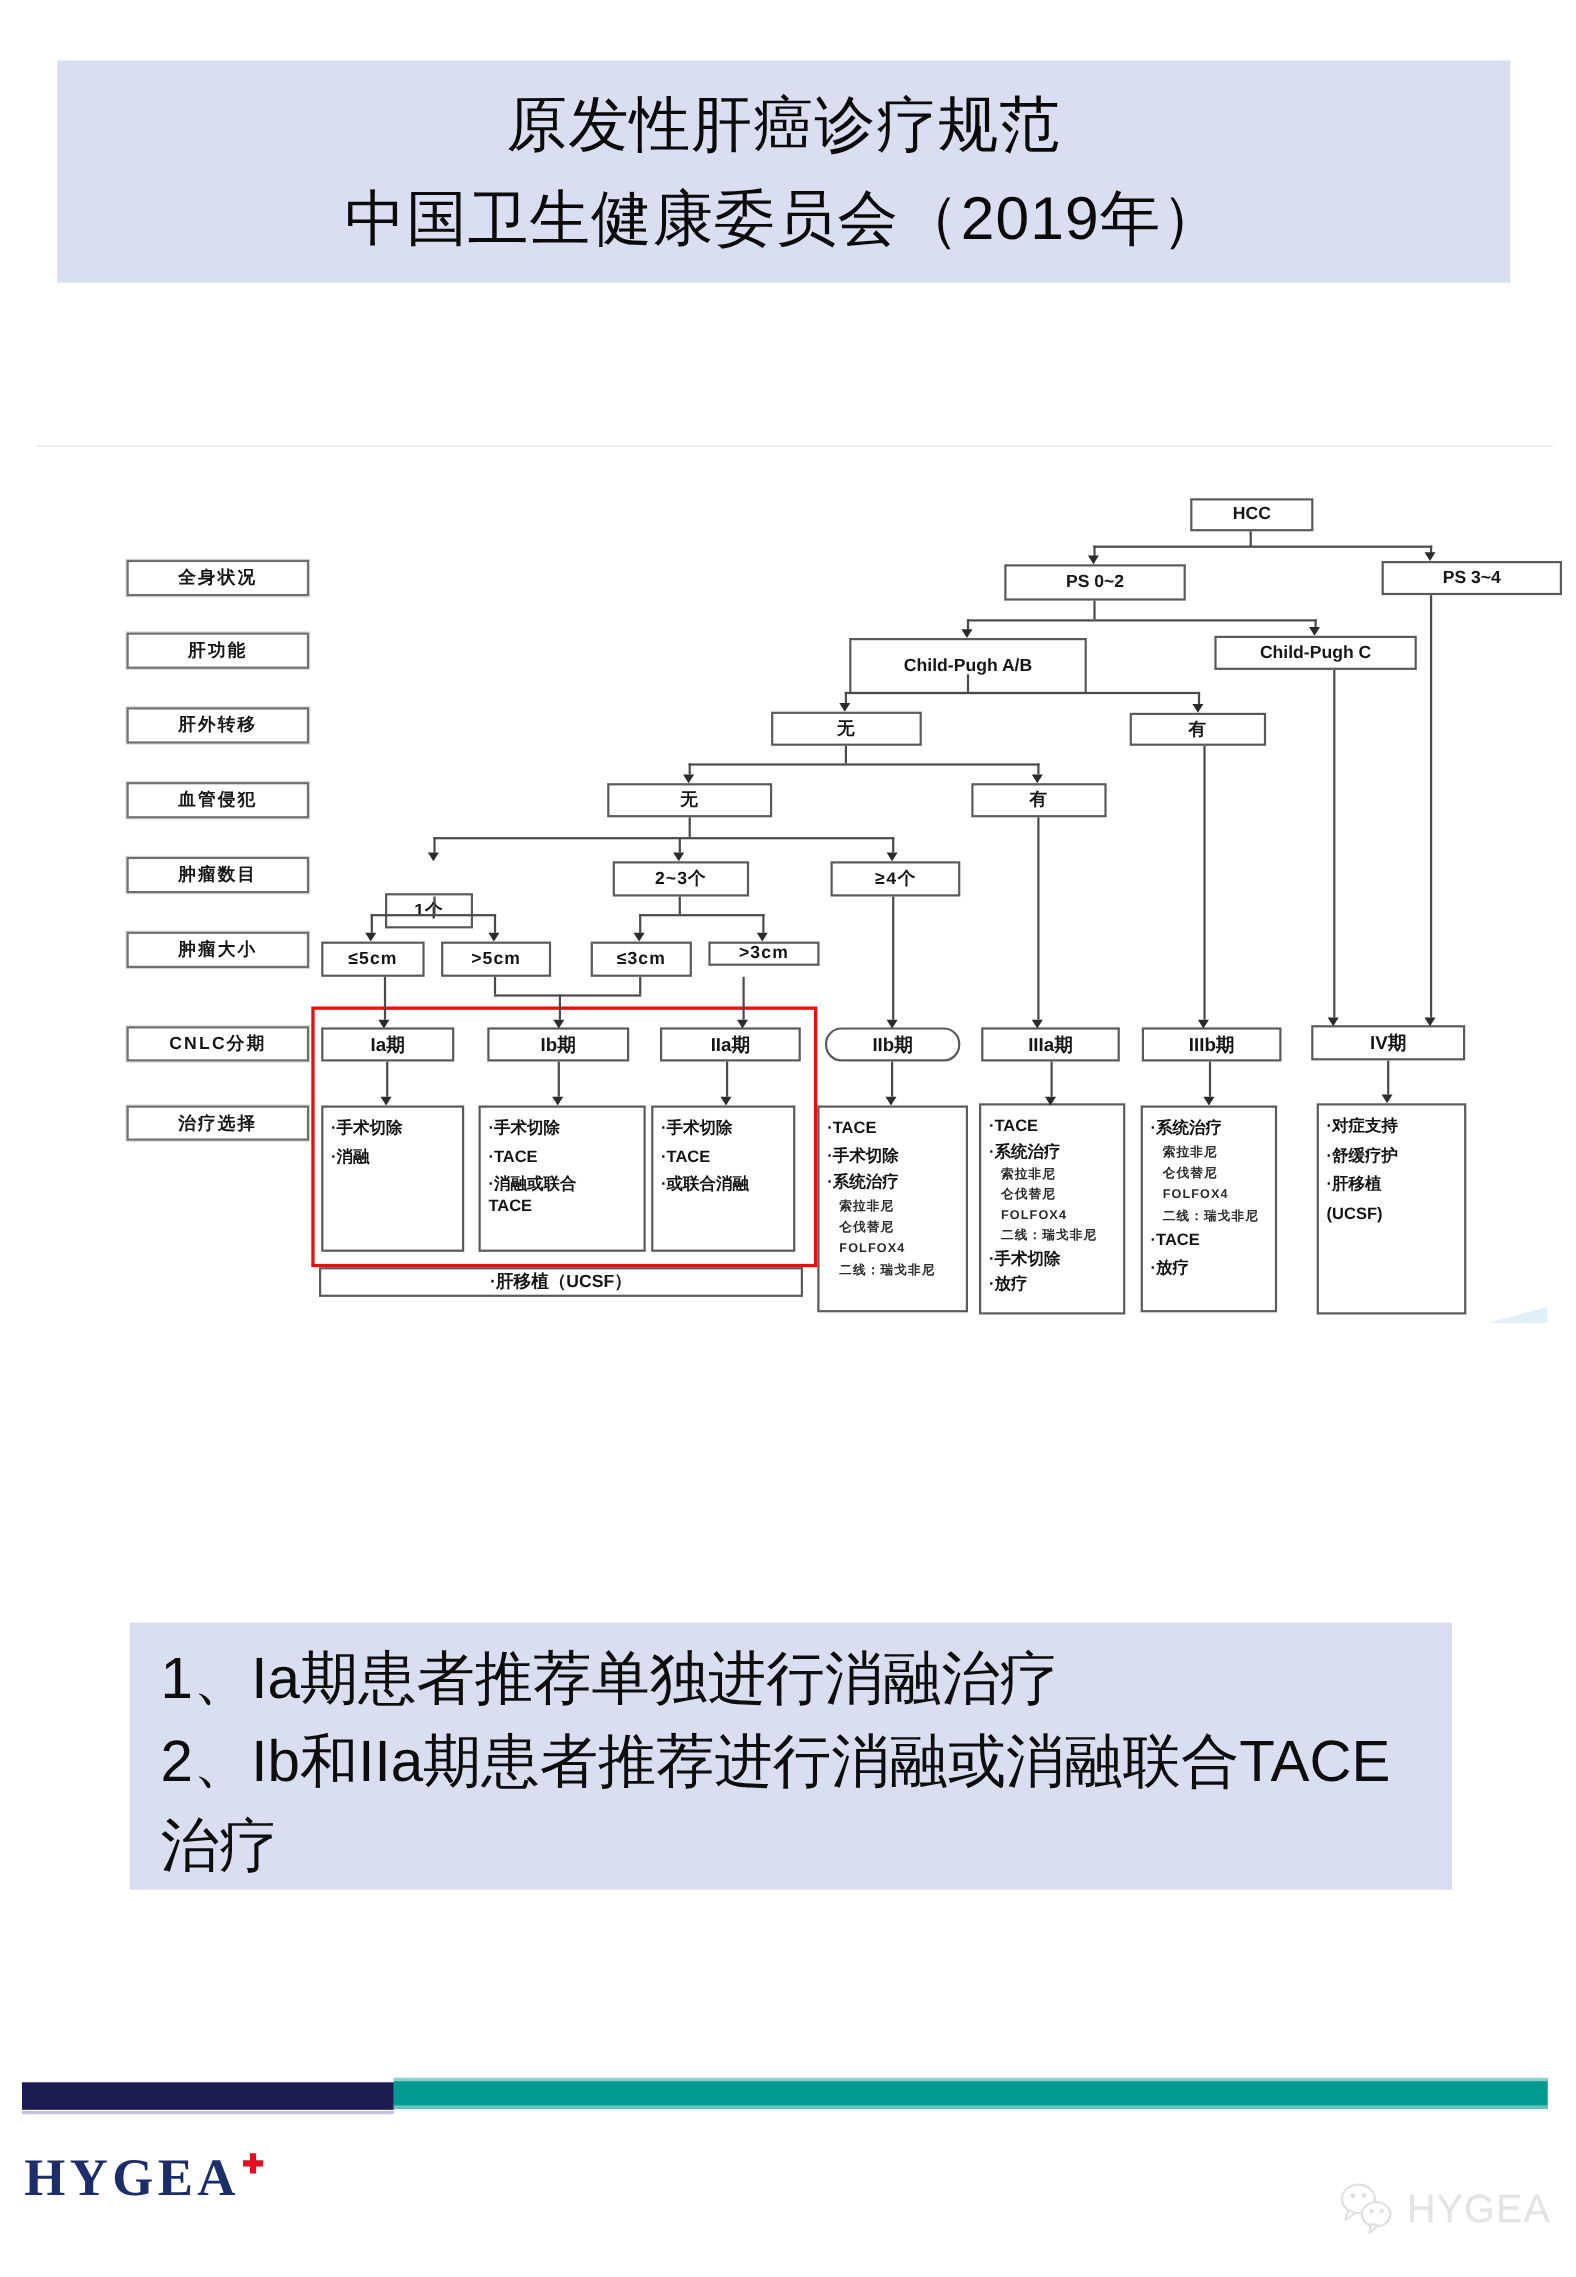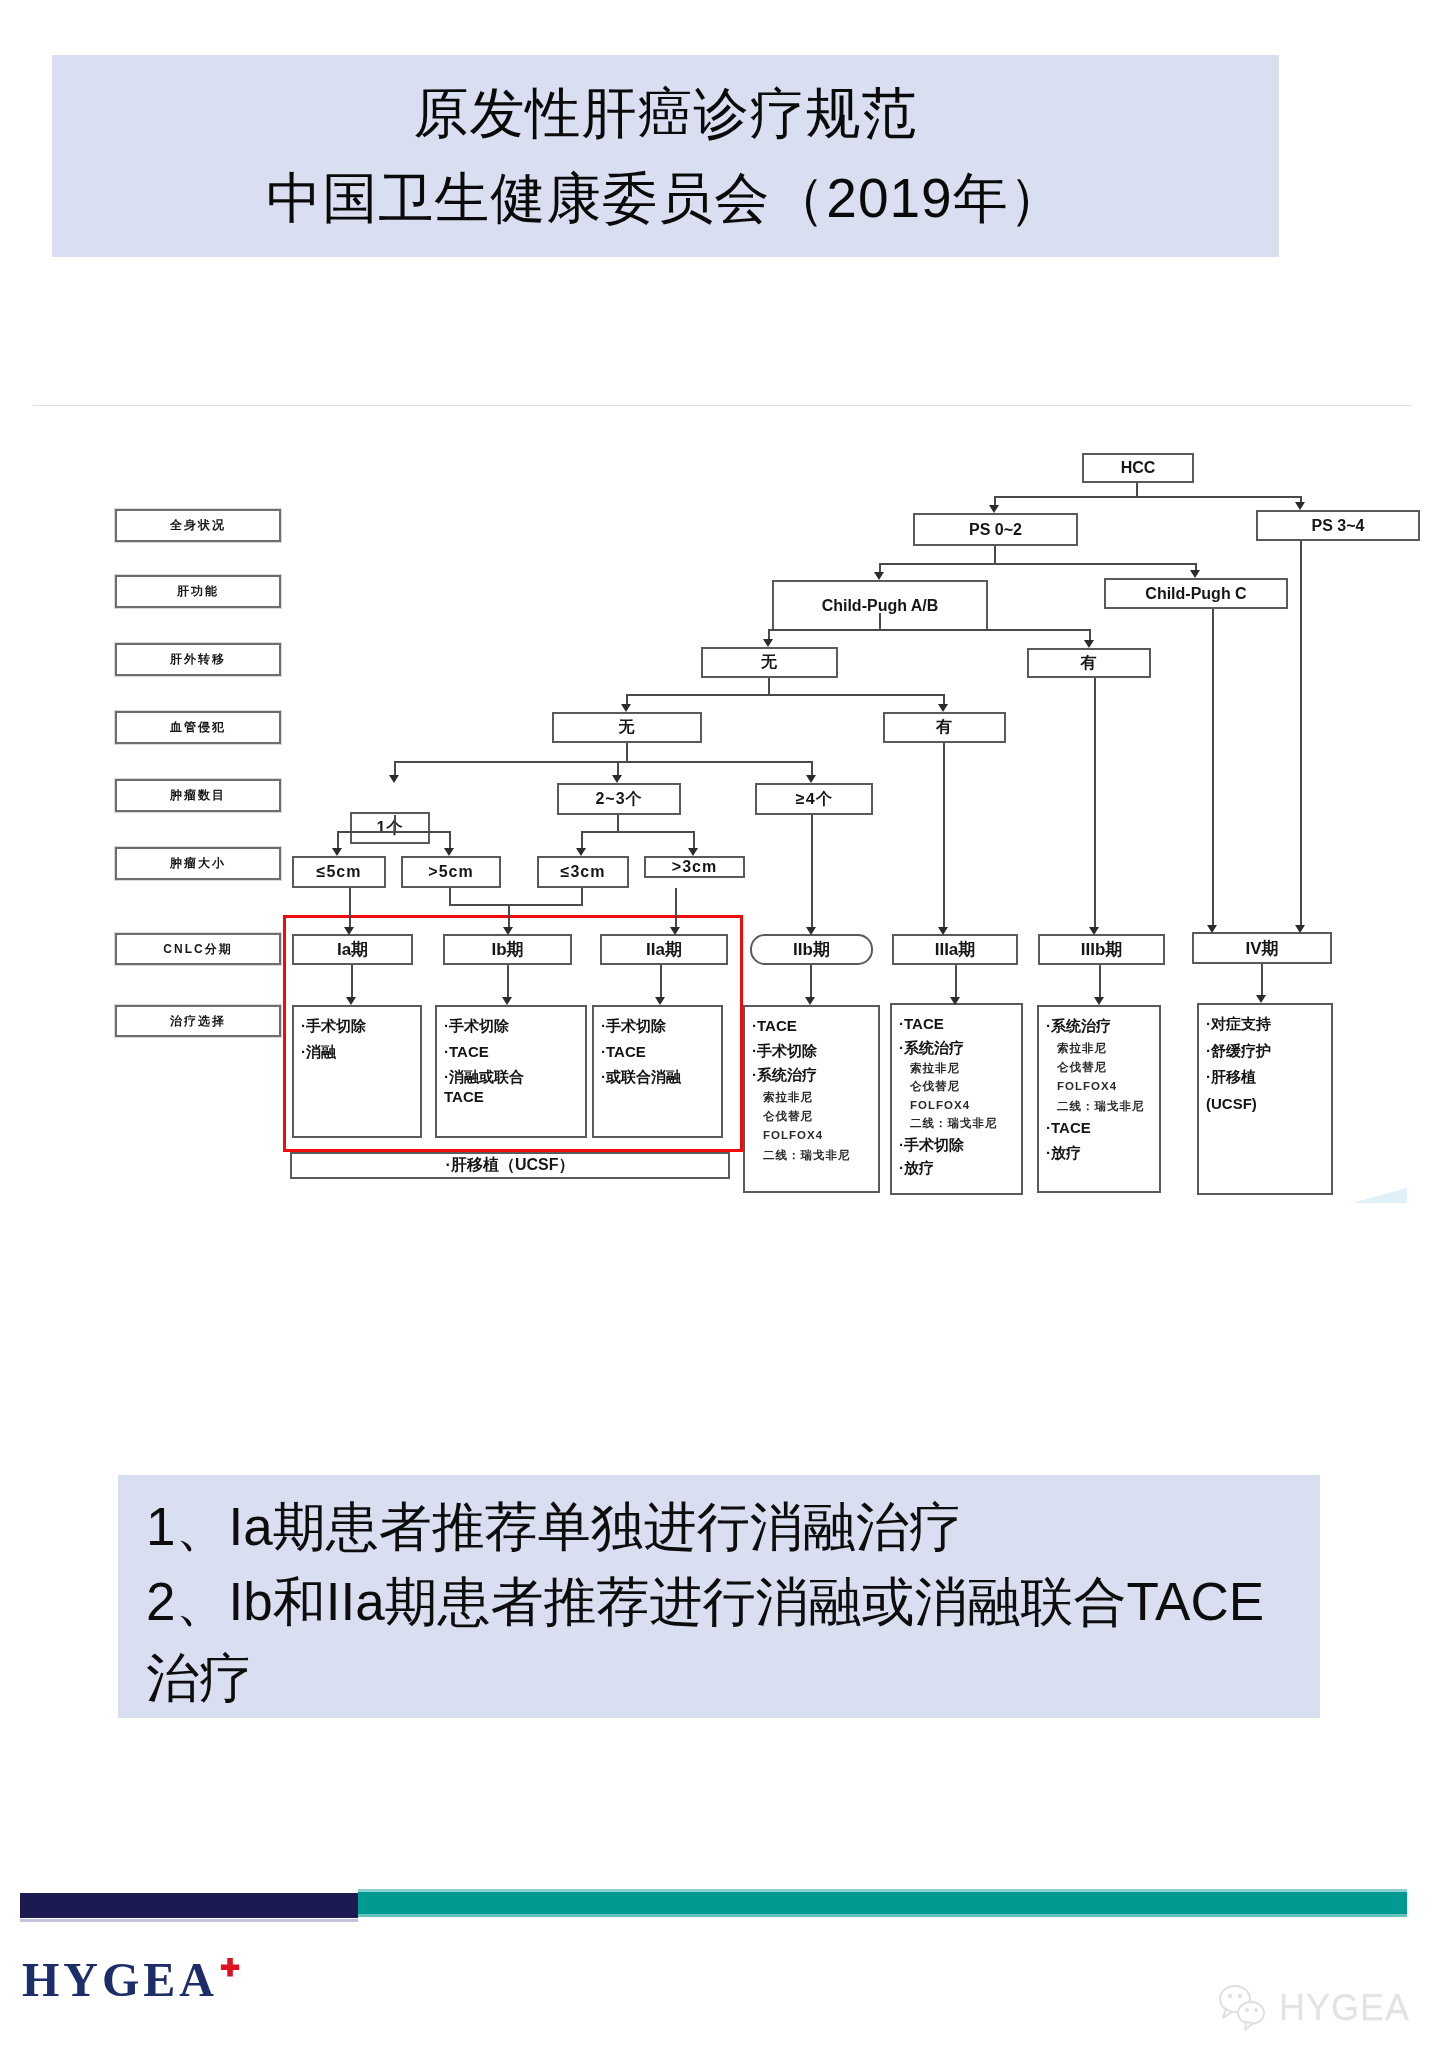--- a/index.html
+++ b/index.html
@@ -6,21 +6,21 @@
   body{width:1433px;height:2070px;position:relative;background:#ffffff;overflow:hidden;
        font-family:"Liberation Sans","DejaVu Sans",sans-serif;color:#111;}
   .abs{position:absolute;box-sizing:border-box;}
   
   .panel{background:#d9dff1;}
   .title-line{text-align:center;font-size:55px;color:#0a0a0a;line-height:1.55;letter-spacing:1px;}
   .summary-line{font-size:53px;color:#0d0d0d;line-height:1.42;}
   
   .box{position:absolute;box-sizing:border-box;border:2px solid #5a5a5a;background:#fff;
        display:flex;align-items:center;justify-content:center;font-weight:bold;color:#161616;}
-  .lblbox{border-color:#6e6e6e;font-size:12px;letter-spacing:2px;box-shadow:0 0 0 1px #d8d8d8;}
+  .lblbox{border-color:#6e6e6e;font-size:16px;letter-spacing:2px;box-shadow:0 0 0 1px #d8d8d8;}
   .node{font-size:16px;letter-spacing:1px;}
   .latin{font-size:16px;letter-spacing:0;}
   .stagebox{font-size:17px;}
   .trtbox{position:absolute;box-sizing:border-box;border:2px solid #5a5a5a;background:#fff;
           padding:9px 5px 5px 7px;display:flex;flex-direction:column;gap:6px;}
   .trt-main{font-weight:bold;font-size:15px;line-height:1.3;white-space:pre-line;color:#141414;}
   .trt-sub{font-weight:bold;font-size:11.5px;line-height:1.25;padding-left:11px;color:#2a2a2a;letter-spacing:1px;}
   
   .hl{position:absolute;height:2px;background:#4a4a4a;}
   .vl{position:absolute;width:2px;background:#4a4a4a;}
@@ -34,21 +34,21 @@
         color:#1d2d69;letter-spacing:4px;}
   .logo-plus{font-size:24px;color:#e01022;vertical-align:20px;margin-left:2px;letter-spacing:0;}
   .wm{display:flex;align-items:center;gap:8px;color:#e3e3e3;font-size:36px;letter-spacing:1px;
       text-shadow:0 1px 0 #f6f6f6;}
   .faintline{background:#e1e1e1;}
   .bluewedge{background:#d7ecf7;clip-path:polygon(0 100%,100% 0,100% 100%);opacity:.8;}
 </style>
 </head>
 <body>
 
-<div class="abs panel" style="left:52px;top:55px;width:1227px;height:202px;display:flex;flex-direction:column;justify-content:center;">
+<div class="abs panel" style="left:52px;top:55px;width:1321px;height:202px;display:flex;flex-direction:column;justify-content:center;">
   <div class="title-line">原发性肝癌诊疗规范</div>
   <div class="title-line">中国卫生健康委员会（2019年）</div>
 </div>
 
 <div class="abs" style="left:0;top:0;width:1433px;height:1300px;">
 
   <div class="abs faintline" style="left:33px;top:405px;width:1379px;height:1px;"></div>
   <div class="abs bluewedge" style="left:1352px;top:1188px;width:55px;height:15px;"></div>
 
   <div class="box lblbox" style="left:115px;top:509px;width:166px;height:33px;">

